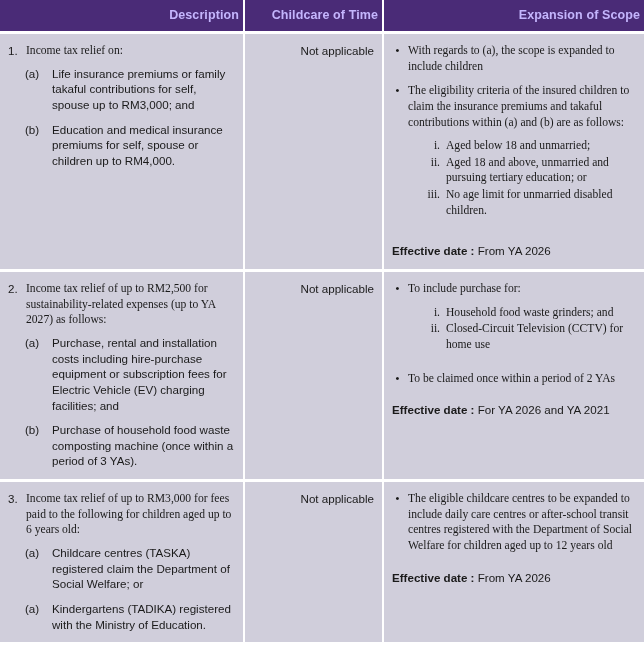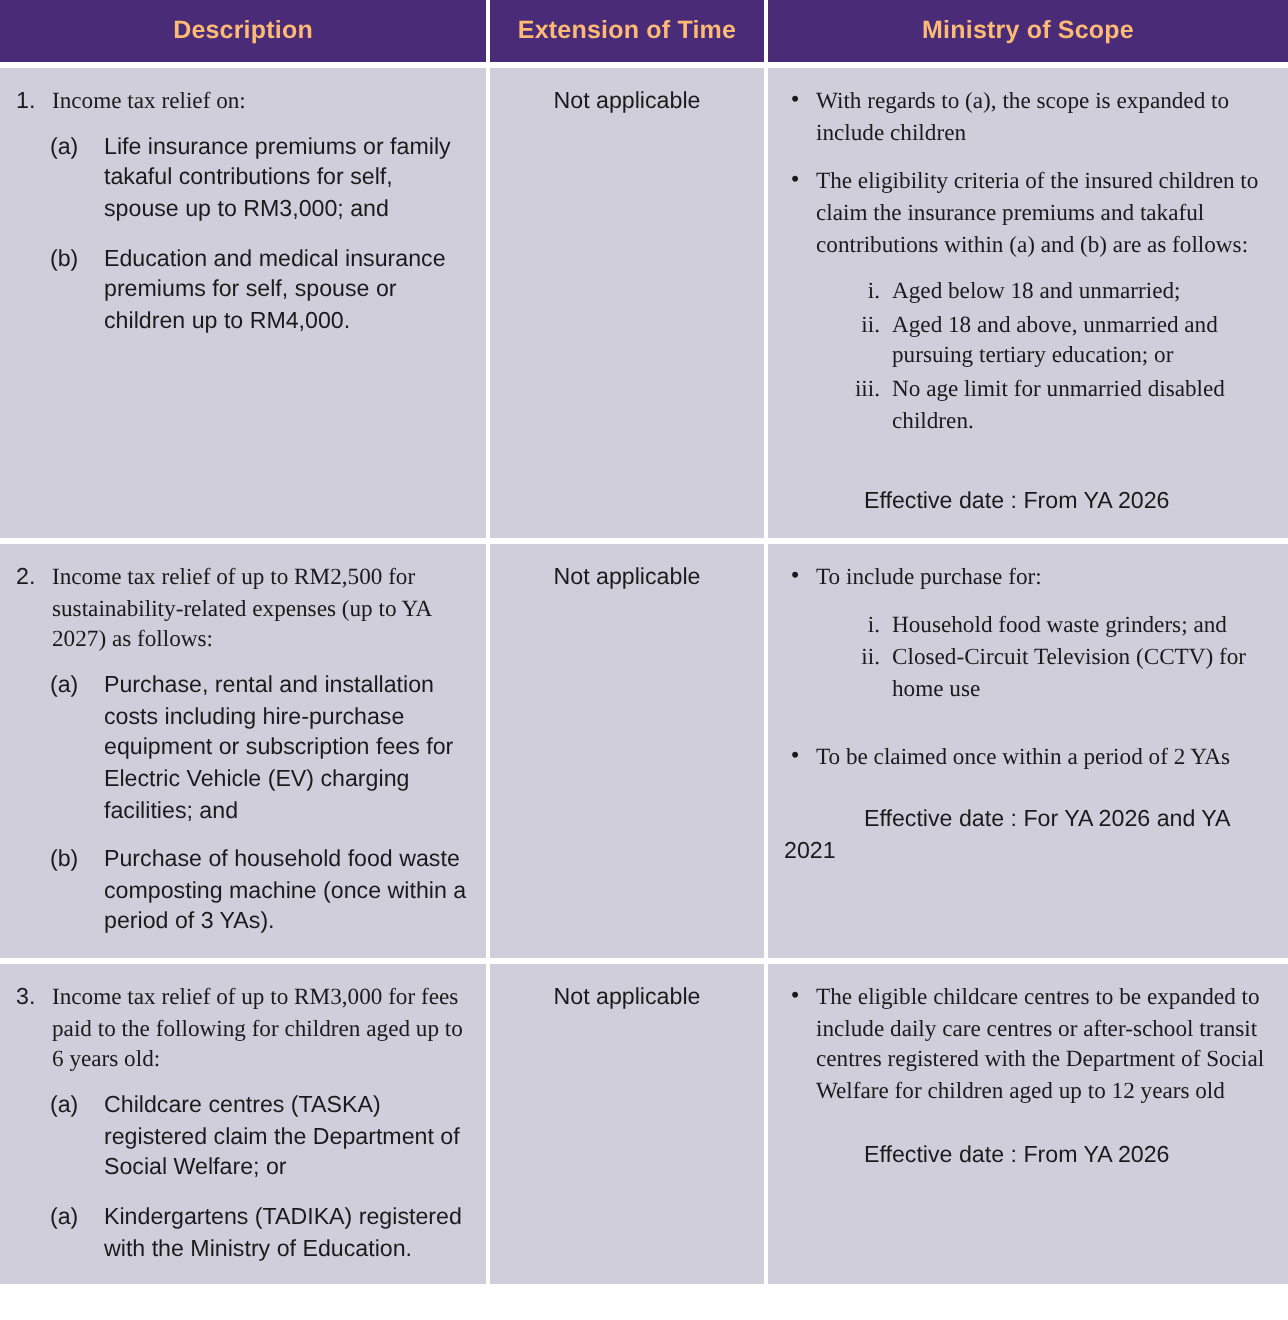--- a/index.html
+++ b/index.html
@@ -18,45 +18,45 @@
     border-collapse: collapse;
     table-layout: fixed;
     background: #d0cedb;
   }
   table.relief-table col.c-desc  { width: 244px; }
   table.relief-table col.c-ext   { width: 139px; }
   table.relief-table col.c-scope { width: 261px; }
 
   thead th {
     background: #4a2b77;
-    color: #fdba74;
+    color: #c4b5fd;
     font-size: 12.5px;
     font-weight: bold;
-    text-align: center;
+    text-align: right;
     padding: 8px 4px 9px 4px;
     border-right: 2px solid #ffffff;
     letter-spacing: 0.1px;
   }
   thead th:last-child { border-right: none; }
 
   tbody td {
     background: #d0cedb;
     vertical-align: top;
     border-right: 2px solid #ffffff;
     border-top: 3px solid #ffffff;
     color: #1a1a1a;
     font-size: 11.6px;
     line-height: 1.35;
     padding: 9px 8px 10px 8px;
   }
   tbody td:last-child { border-right: none; }
   tbody tr:first-child td { border-top: 3px solid #ffffff; }
 
   td.col-ext {
-    text-align: center;
+    text-align: right;
     padding-top: 9px;
   }
 
   
   .num-item {
     display: flex;
     gap: 5px;
     margin: 0 0 7px 0;
   }
   .num-item > .marker {
@@ -113,38 +113,37 @@
     flex: 0 0 auto;
     width: 16px;
     text-align: right;
   }
   .roman-item > .body { flex: 1 1 auto; }
 
   .eff-line {
     margin-top: 16px;
   }
   .eff-label {
-    font-weight: normal;
-    margin-left: 40px;
+    font-weight: bold;
   }
 </style>
 </head>
 <body>
 
 <table class="relief-table">
   <colgroup>
     <col class="c-desc">
       <col class="c-ext">
       <col class="c-scope">
   </colgroup>
   <thead>
     <tr>
       <th>Description</th>
-      <th>Extension of Time</th>
-      <th>Ministry of Scope</th>
+      <th>Childcare of Time</th>
+      <th>Expansion of Scope</th>
     </tr>
   </thead>
   <tbody>
 
     <tr>
       <td class="col-desc">
         <div class="num-item">
           <span class="marker">1.</span>
           <span class="body">Income tax relief on:</span>
         </div>

